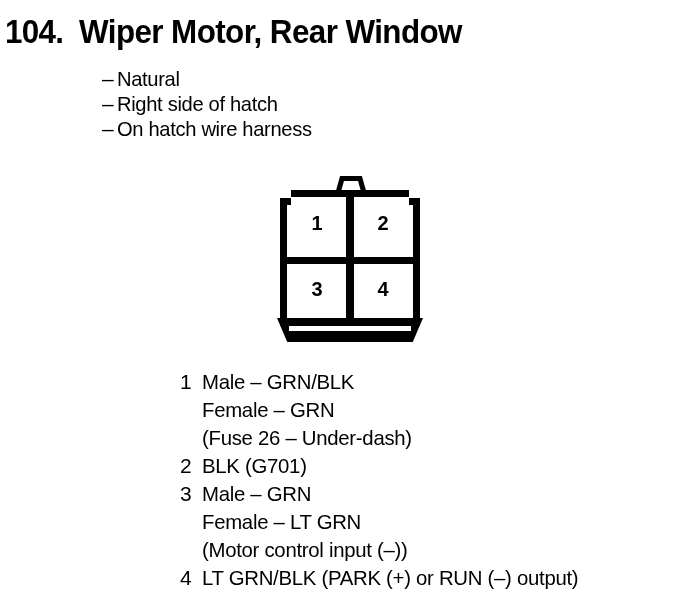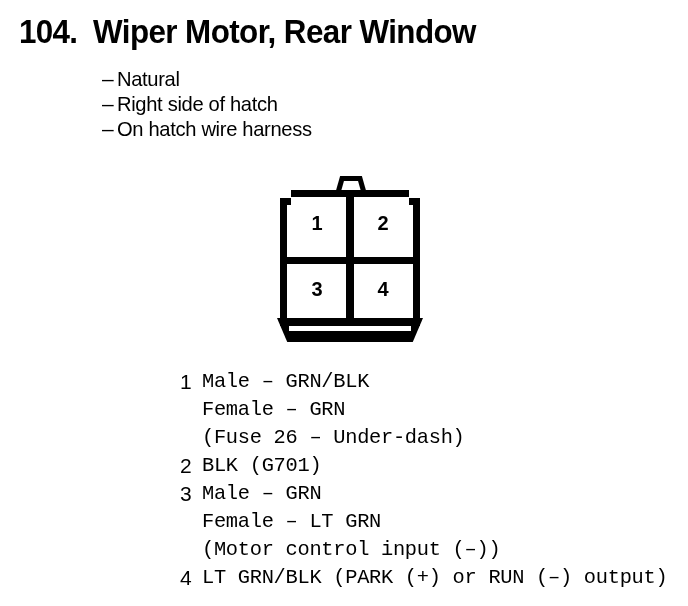--- a/index.html
+++ b/index.html
@@ -14,21 +14,21 @@
     position: relative;
     overflow: hidden;
     font-family: "Liberation Sans", sans-serif;
     color: #000000;
     -webkit-font-smoothing: none;
   }
 
   
   .title-row {
     position: absolute;
-    left: 19px;
+    left: 5px;
     top: 13px;
     display: flex;
     align-items: flex-end;
     white-space: nowrap;
   }
   .title-number {
     font-size: 33px;
     font-weight: bold;
     letter-spacing: -0.7px;
     transform: scaleX(0.95);
@@ -194,21 +194,20 @@
   }
   .legend-num {
     flex: 0 0 22px;
     width: 22px;
     font-size: 21px;
     line-height: 28px;
     text-align: left;
   }
   .legend-lines {
     flex: 1 1 auto;
-    font-family: Liberation Mono, monospace;
   }
   .legend-line {
     font-size: 21px;
     line-height: 28px;
     letter-spacing: -0.3px;
     white-space: nowrap;
     transform: scaleX(0.97);
     transform-origin: left center;
   }
 </style>

